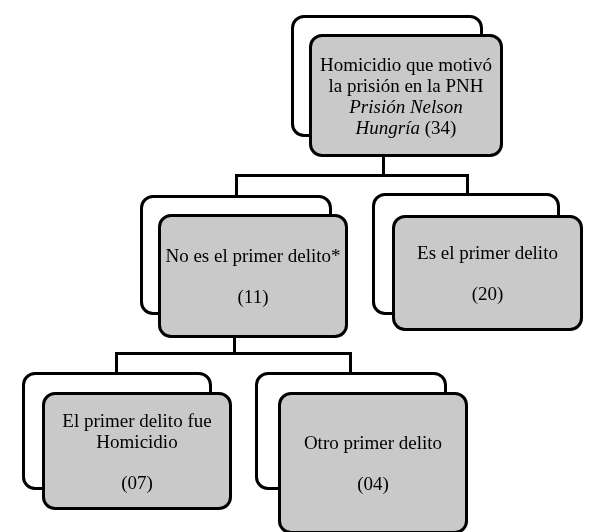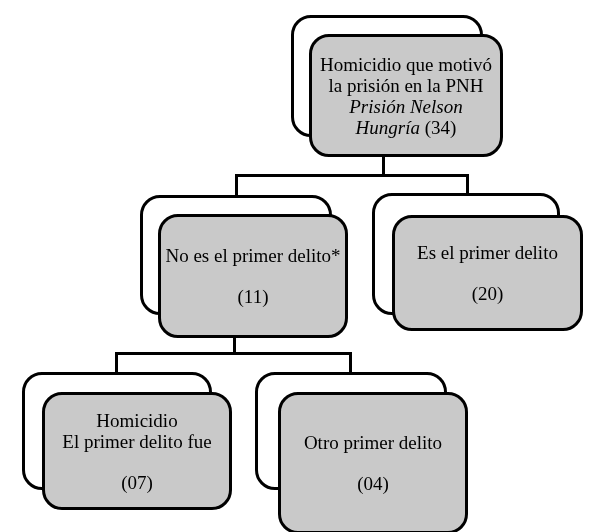--- a/index.html
+++ b/index.html
@@ -13,21 +13,21 @@
     height: 532px;
     background: var(--bg, #ffffff);
     font-family: "Liberation Serif", "DejaVu Serif", serif;
     color: #000000;
     overflow: hidden;
   }
   .card {
     position: absolute;
     box-sizing: border-box;
     border: 3px solid var(--node-border, #000000);
-    border-radius: 20px;
+    border-radius: 13px;
   }
   .card-back {
     background: #ffffff;
   }
   .card-front {
     background: var(--node-fill, #c9c9c9);
     display: flex;
     flex-direction: column;
     justify-content: center;
     align-items: center;
@@ -83,22 +83,22 @@
     <div class="card card-back" style="left:372px; top:193px; width:188px; height:122px;"></div>
     <div class="card card-front" style="left:392px; top:215px; width:191px; height:116px;">
       <div class="line">Es el primer delito</div>
       <div class="line count">(20)</div>
     </div>
   </div>
 
   <div>
     <div class="card card-back" style="left:22px; top:372px; width:190px; height:118px;"></div>
     <div class="card card-front" style="left:42px; top:392px; width:190px; height:118px;">
+      <div class="line">El primer delito fue</div>
       <div class="line">Homicidio</div>
-      <div class="line">El primer delito fue</div>
       <div class="line count">(07)</div>
     </div>
   </div>
 
   <div>
     <div class="card card-back" style="left:255px; top:372px; width:192px; height:118px;"></div>
     <div class="card card-front" style="left:278px; top:392px; width:190px; height:142px;">
       <div class="line">Otro primer delito</div>
       <div class="line count">(04)</div>
     </div>

